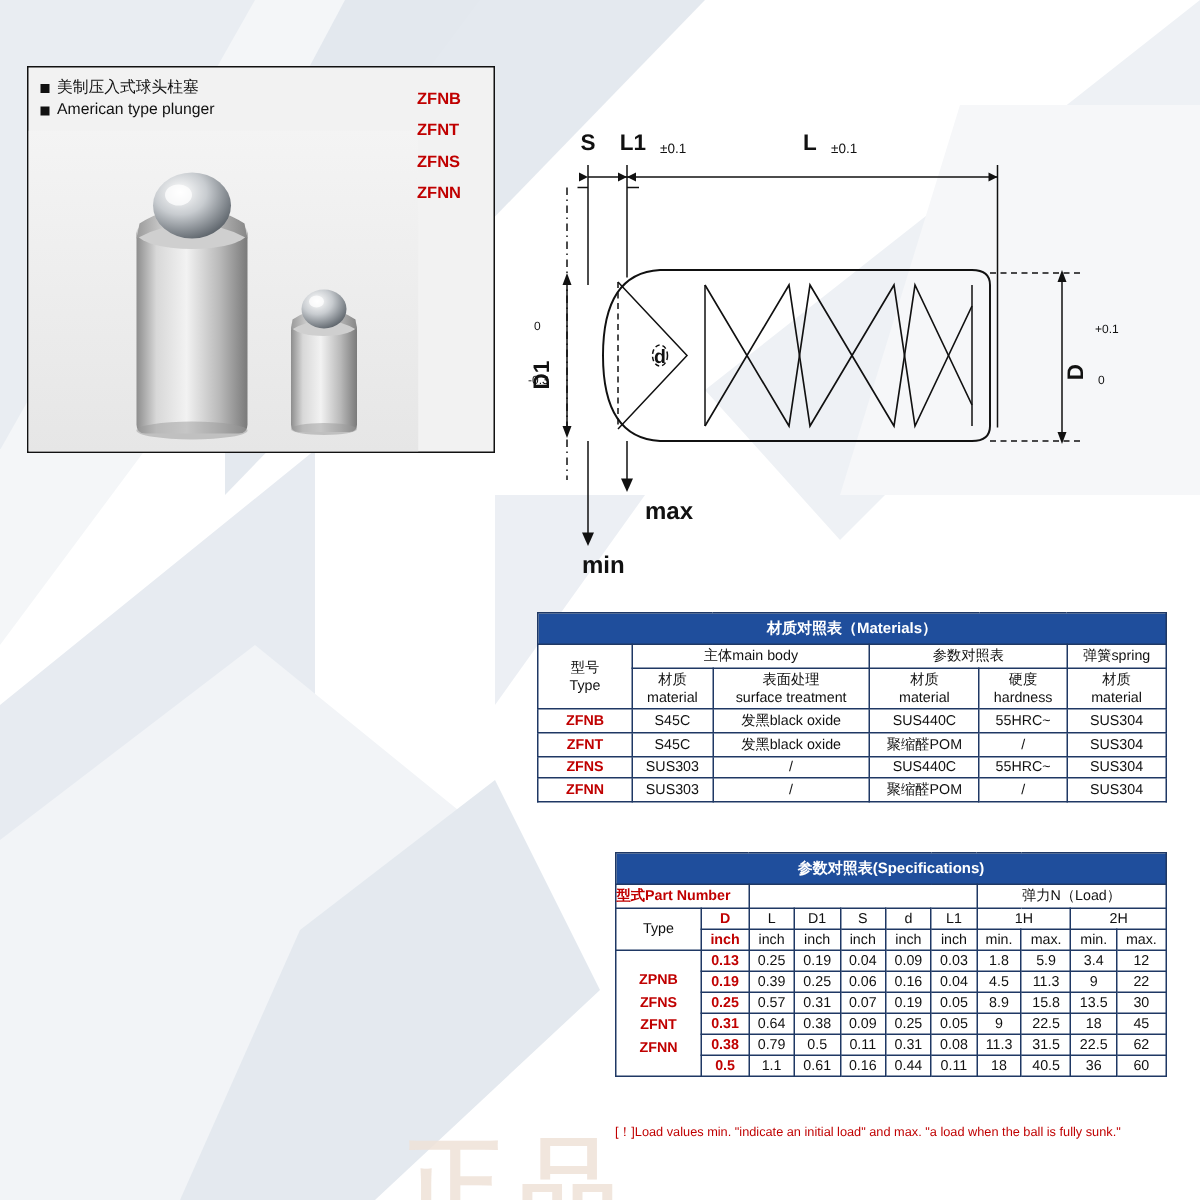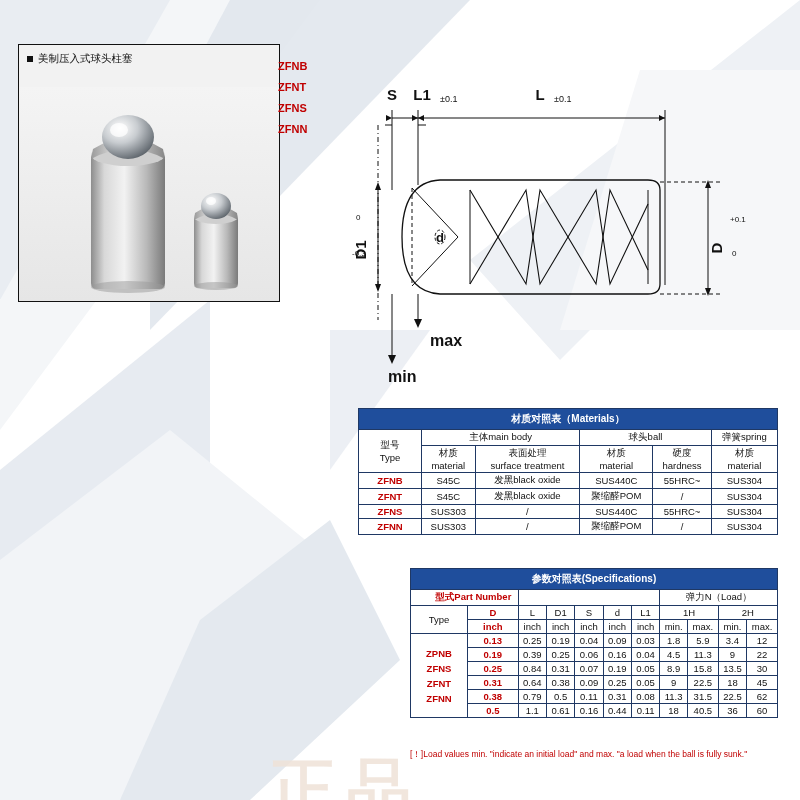--- a/index.html
+++ b/index.html
@@ -10,21 +10,21 @@
     position:relative;
     overflow:hidden;
     color:#111;
   }
   
   .bg{position:absolute;inset:0;overflow:hidden;z-index:0;}
   .bg svg{position:absolute;left:0;top:0;}
 
   
   .photo-panel{
-    position:absolute;left:18px;top:44px;width:262px;height:258px;
+    position:absolute;left:18px;top:44px;width:312px;height:258px;
     border:1px solid #111;background:#f2f2f2;z-index:3;box-sizing:border-box;
   }
   .photo-cap{font-size:10.5px;line-height:15px;padding-left:8px;padding-top:6px;}
   .photo-cap div{display:flex;align-items:center;gap:5px;}
   .sq{width:6px;height:6px;background:#111;display:inline-block;}
   .photo-art{position:absolute;left:0;top:42px;width:260px;height:214px;}
 
   
   .codes{
     position:absolute;left:278px;top:56px;z-index:4;
@@ -71,20 +71,24 @@
   </svg>
 </div>
 
 <div class="wm">正品</div>
 
 <div class="photo-panel">
   <div class="photo-cap">
     <div>
         <span class="sq"></span>
         <span>美制压入式球头柱塞</span>
+      </div>
+    <div>
+        <span class="sq"></span>
+        <span>American type plunger</span>
       </div>
   </div>
   <svg class="photo-art" viewBox="0 0 260 214">
     <defs>
       <linearGradient id="bodyG" x1="0" y1="0" x2="1" y2="0">
         <stop offset="0" stop-color="#8d8d8d"></stop>
           <stop offset="0.18" stop-color="#d8d8d8"></stop>
         <stop offset="0.45" stop-color="#f2f2f2"></stop>
           <stop offset="0.75" stop-color="#b9b9b9"></stop>
         <stop offset="1" stop-color="#7a7a7a"></stop>
@@ -226,21 +230,21 @@
   <tbody>
       <tr>
     <td class="hdr" colspan="6">材质对照表（Materials）</td>
   </tr>
   <tr>
     <td rowspan="2" style="width:58px">
       <div>型号</div>
       <div>Type</div>
     </td>
     <td colspan="2">主体main body</td>
-    <td colspan="2">球头ball</td>
+    <td colspan="2">参数对照表</td>
     <td>弹簧spring</td>
   </tr>
   <tr>
     <td>
       <div>材质</div>
           <div>material</div>
     </td>
     <td>
       <div>表面处理</div>
           <div>surface treatment</div>
@@ -292,21 +296,21 @@
   </tr>
 </tbody>
   </table>
 
 <table class="tbl-specs">
   <tbody>
       <tr>
     <td class="specs-hdr" colspan="11">参数对照表(Specifications)</td>
   </tr>
   <tr>
-    <td colspan="2" class="pn" style="text-align:center;padding-left:20px">型式Part Number</td>
+    <td colspan="2" class="pn" style="text-align:left;padding-left:0">型式Part Number</td>
     <td colspan="5" style="border-bottom:none;border-left:none;border-right:none;"></td>
     <td colspan="4">弹力N（Load）</td>
   </tr>
   <tr>
     <td rowspan="2" style="width:52px">Type</td>
     <td rowspan="1" class="red">D</td>
     <td>L</td>
     <td>D1</td>
     <td>S</td>
     <td>d</td>
@@ -352,21 +356,21 @@
     <td>0.06</td>
     <td>0.16</td>
     <td>0.04</td>
     <td>4.5</td>
     <td>11.3</td>
     <td>9</td>
     <td>22</td>
   </tr>
   <tr>
     <td class="red">0.25</td>
-    <td>0.84</td>
+    <td>0.57</td>
     <td>0.31</td>
     <td>0.07</td>
     <td>0.19</td>
     <td>0.05</td>
     <td>8.9</td>
     <td>15.8</td>
     <td>13.5</td>
     <td>30</td>
   </tr>
   <tr>

